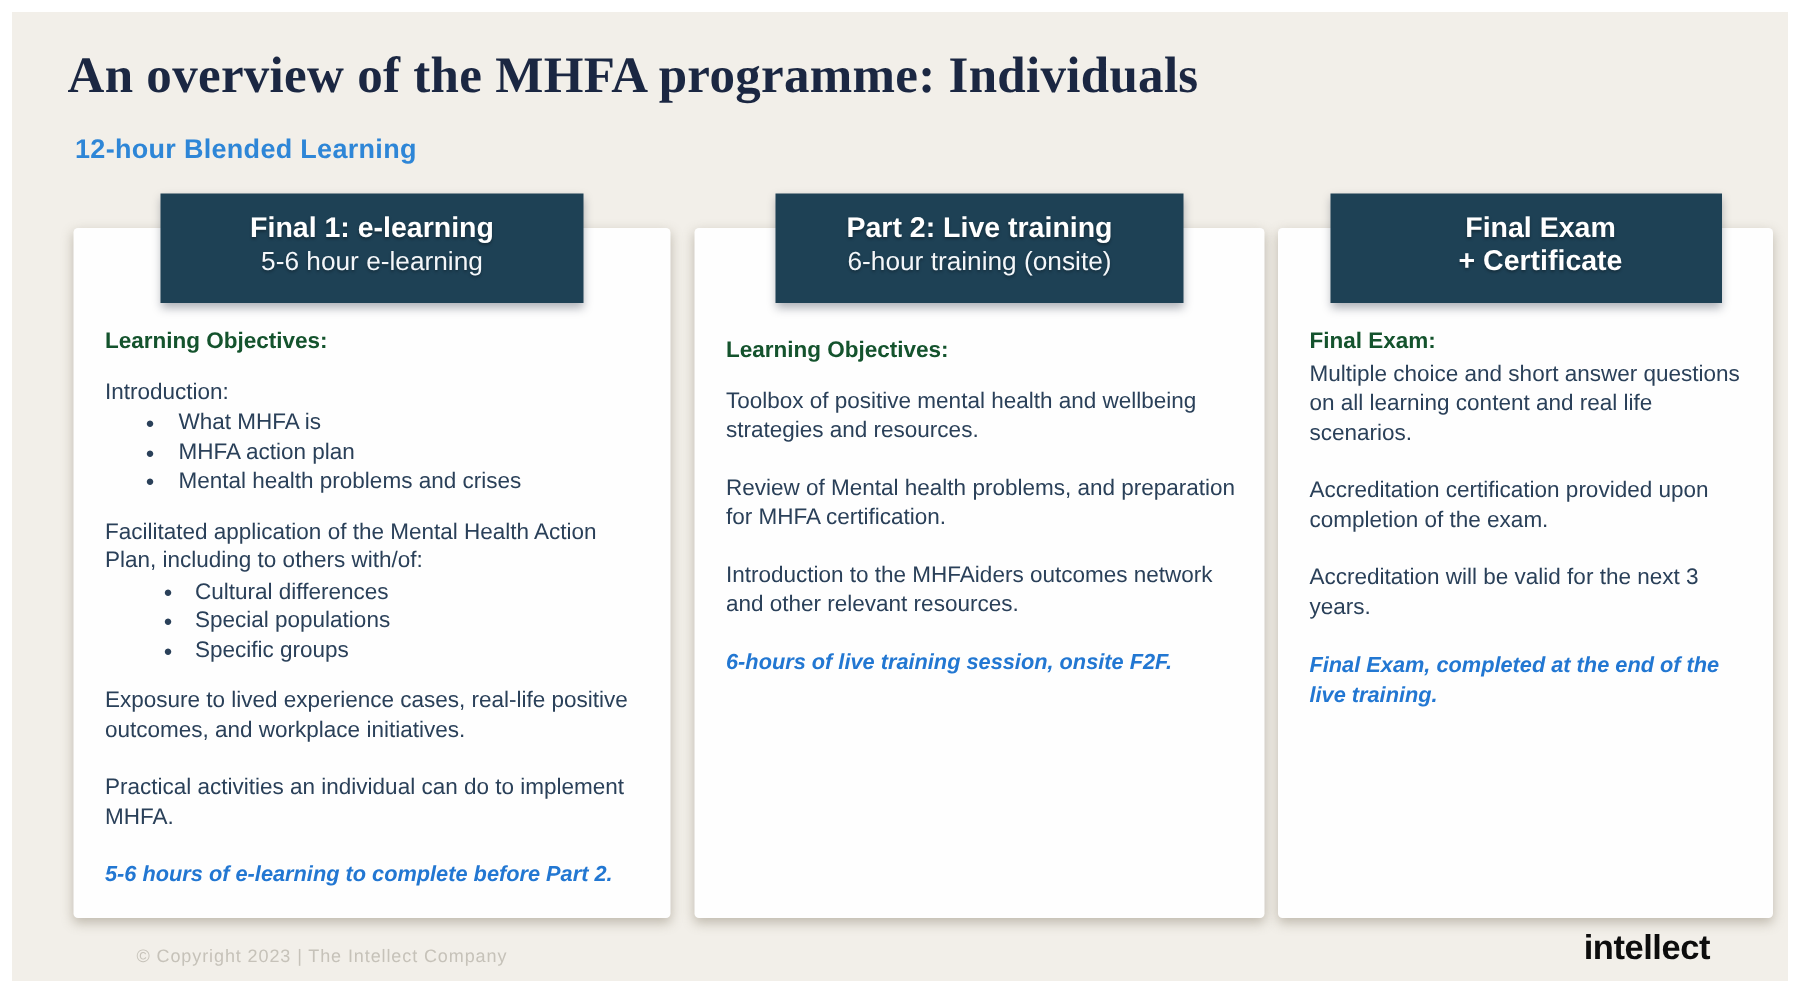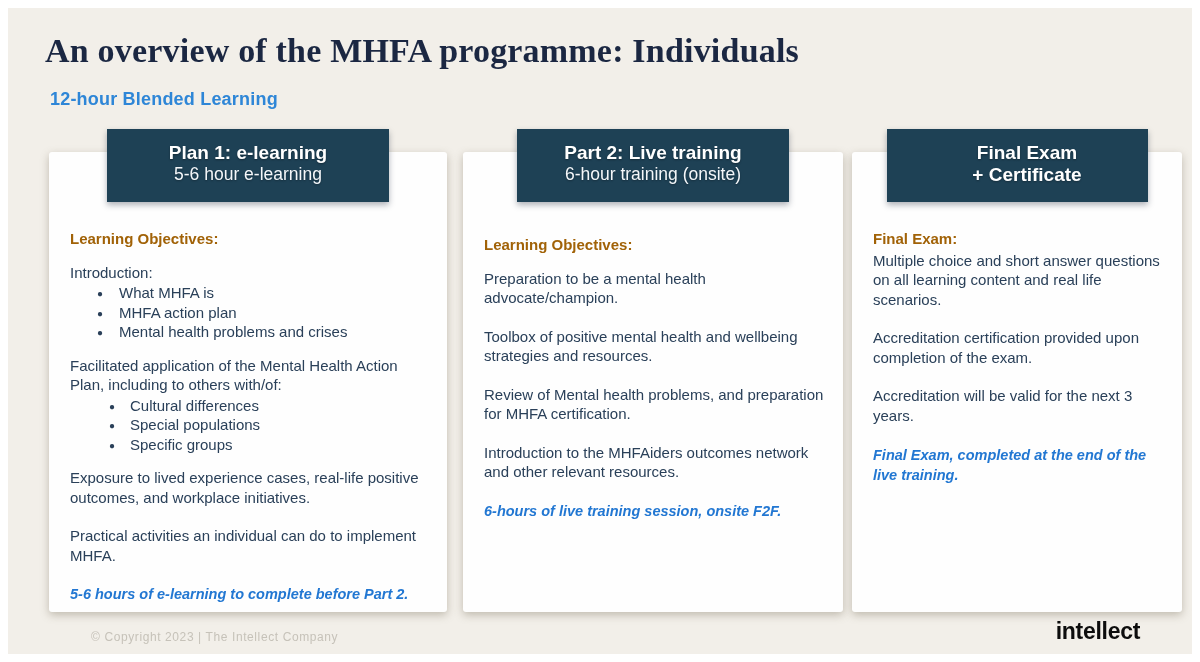--- a/index.html
+++ b/index.html
@@ -48,21 +48,21 @@
     text-shadow:0 1px 2px rgba(0,0,0,.3);
   }
   .c3 .band-sub{font-weight:bold;font-size:19px;color:#ffffff;}
   .body{
     box-sizing:border-box;height:100%;
     padding:66px 18px 0 21px;
     font-size:15px;line-height:19.5px;color:#2a4059;
   }
   .c2 .body{padding-top:72px;}
   .body p{margin:0 0 19px 0;}
-  p.heading{font-weight:bold;color:#a16207;margin-bottom:14px;margin-top:11px;}
+  p.heading{font-weight:bold;color:#14532d;margin-bottom:14px;}
   .c3 p.heading{margin-bottom:2px;}
   p.tight{margin-bottom:1px;}
   ul.bullets{
     list-style:none;margin:0 0 14px 0;padding:0;
   }
   ul.bullets li{
     position:relative;padding-left:49px;line-height:19.5px;
   }
   ul.bullets li::before{
     content:"●";position:absolute;left:27px;top:1px;font-size:10px;color:#2a4059;
@@ -86,21 +86,21 @@
 </head>
 <body>
 
 <div class="slide">
 
   <h1 class="title">An overview of the MHFA programme: Individuals</h1>
   <div class="subtitle">12-hour Blended Learning</div>
 
   <section class="card c1">
     <header class="band">
-      <div class="band-title">Plan 1: e-learning</div>
+      <div class="band-title">Final 1: e-learning</div>
       <div class="band-sub">5-6 hour e-learning</div>
     </header>
     <div class="body">
       <p class="heading">Learning Objectives:</p>
       <p class="tight">Introduction:</p>
       <ul class="bullets">
         <li>What MHFA is</li>
         <li>MHFA action plan</li>
         <li>Mental health problems and crises</li>
       </ul>
@@ -116,21 +116,20 @@
     </div>
   </section>
 
   <section class="card c2">
     <header class="band">
       <div class="band-title">Part 2: Live training</div>
       <div class="band-sub">6-hour training (onsite)</div>
     </header>
     <div class="body">
       <p class="heading">Learning Objectives:</p>
-      <p>Preparation to be a mental health advocate/champion.</p>
       <p>Toolbox of positive mental health and wellbeing strategies and resources.</p>
       <p>Review of Mental health problems, and preparation for MHFA certification.</p>
       <p>Introduction to the MHFAiders outcomes network and other relevant resources.</p>
       <p class="note">6-hours of live training session, onsite F2F.</p>
     </div>
   </section>
 
   <section class="card c3">
     <header class="band">
       <div class="band-title">Final Exam</div>

